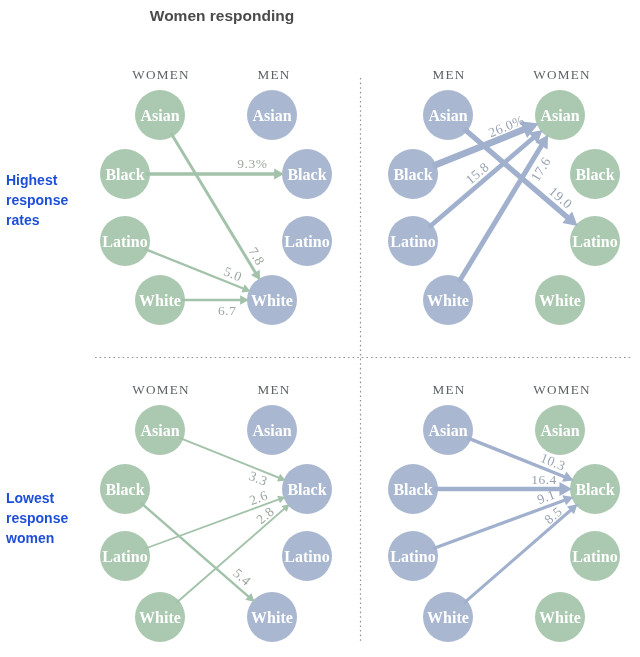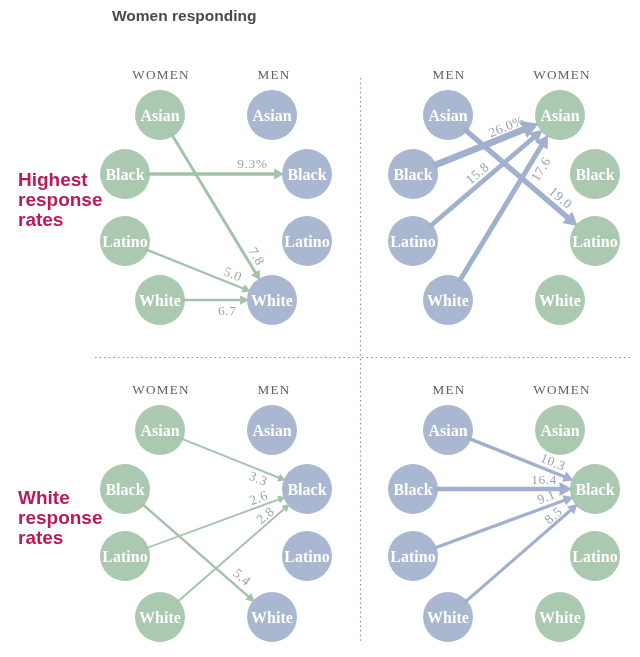--- a/index.html
+++ b/index.html
@@ -1,22 +1,22 @@
 <!DOCTYPE html>
 <html><head>
 <meta charset="utf-8">
 <style>
   html,body{margin:0;padding:0;background:#ffffff;}
   .canvas{position:relative;width:640px;height:657px;background:#ffffff;overflow:hidden;
           font-family:"Liberation Sans",sans-serif;}
   #diagram{position:absolute;left:0;top:0;}
-  .col-title{position:absolute;top:6px;width:220px;text-align:left;
+  .col-title{position:absolute;top:6px;width:220px;text-align:center;
              font-size:15.5px;font-weight:700;color:#4a4a4a;line-height:19px;}
-  .row-title{position:absolute;left:18px;width:84px;
-             font-size:19px;font-weight:700;color:#be185d;line-height:20px;}
+  .row-title{position:absolute;left:6px;width:84px;
+             font-size:14px;font-weight:700;color:#1d4ed8;line-height:20px;}
 </style>
 </head>
 <body>
 
 <div class="canvas">
 
   <svg id="diagram" width="640" height="657" viewBox="0 0 640 657">
       <line x1="360.5" y1="78" x2="360.5" y2="643" stroke="#8f9496" stroke-width="1.2" stroke-dasharray="1.6 3"></line>
       <line x1="95" y1="357.5" x2="632" y2="357.5" stroke="#8f9496" stroke-width="1.2" stroke-dasharray="1.6 3"></line>
       <g>
@@ -147,15 +147,15 @@
         <polygon points="577.6542382484675,504.10379254555204 573.8902592520282,514.3283713474814 567.0091683742643,506.42586854254955" fill="#a1b1cd"></polygon>
         <text x="553.6531935730928" y="519.7208551190988" fill="#99a2b4" font-family="&quot;Liberation Serif&quot;, serif" font-size="13.5" letter-spacing="0.5" text-anchor="middle" transform="rotate(-41.0 553.6531935730928 515.7208551190988)">8.5</text>
       </g>
     </svg>
 
   <div class="col-title" style="left:112px;">
     <div>Women responding</div>
   </div>
 
   <div class="row-title" style="top:170px;">Highest response rates</div>
-  <div class="row-title" style="top:488px;">White response rates</div>
+  <div class="row-title" style="top:488px;">Lowest response women</div>
 
 </div>
 
 </body></html>

